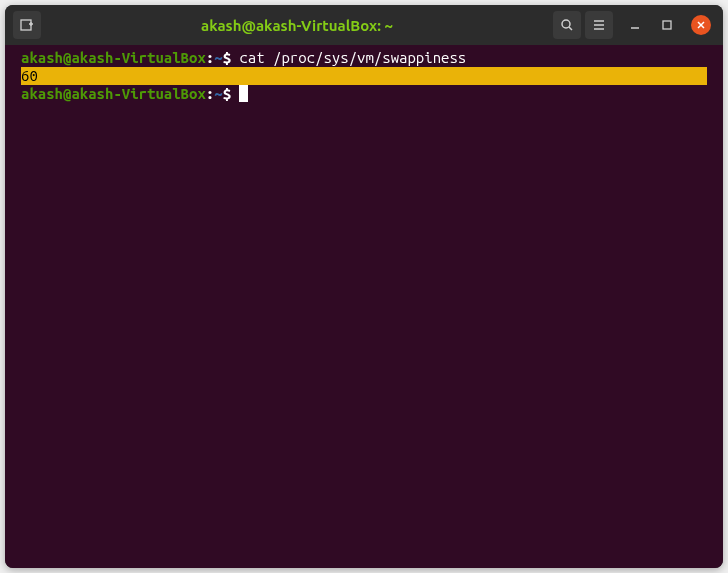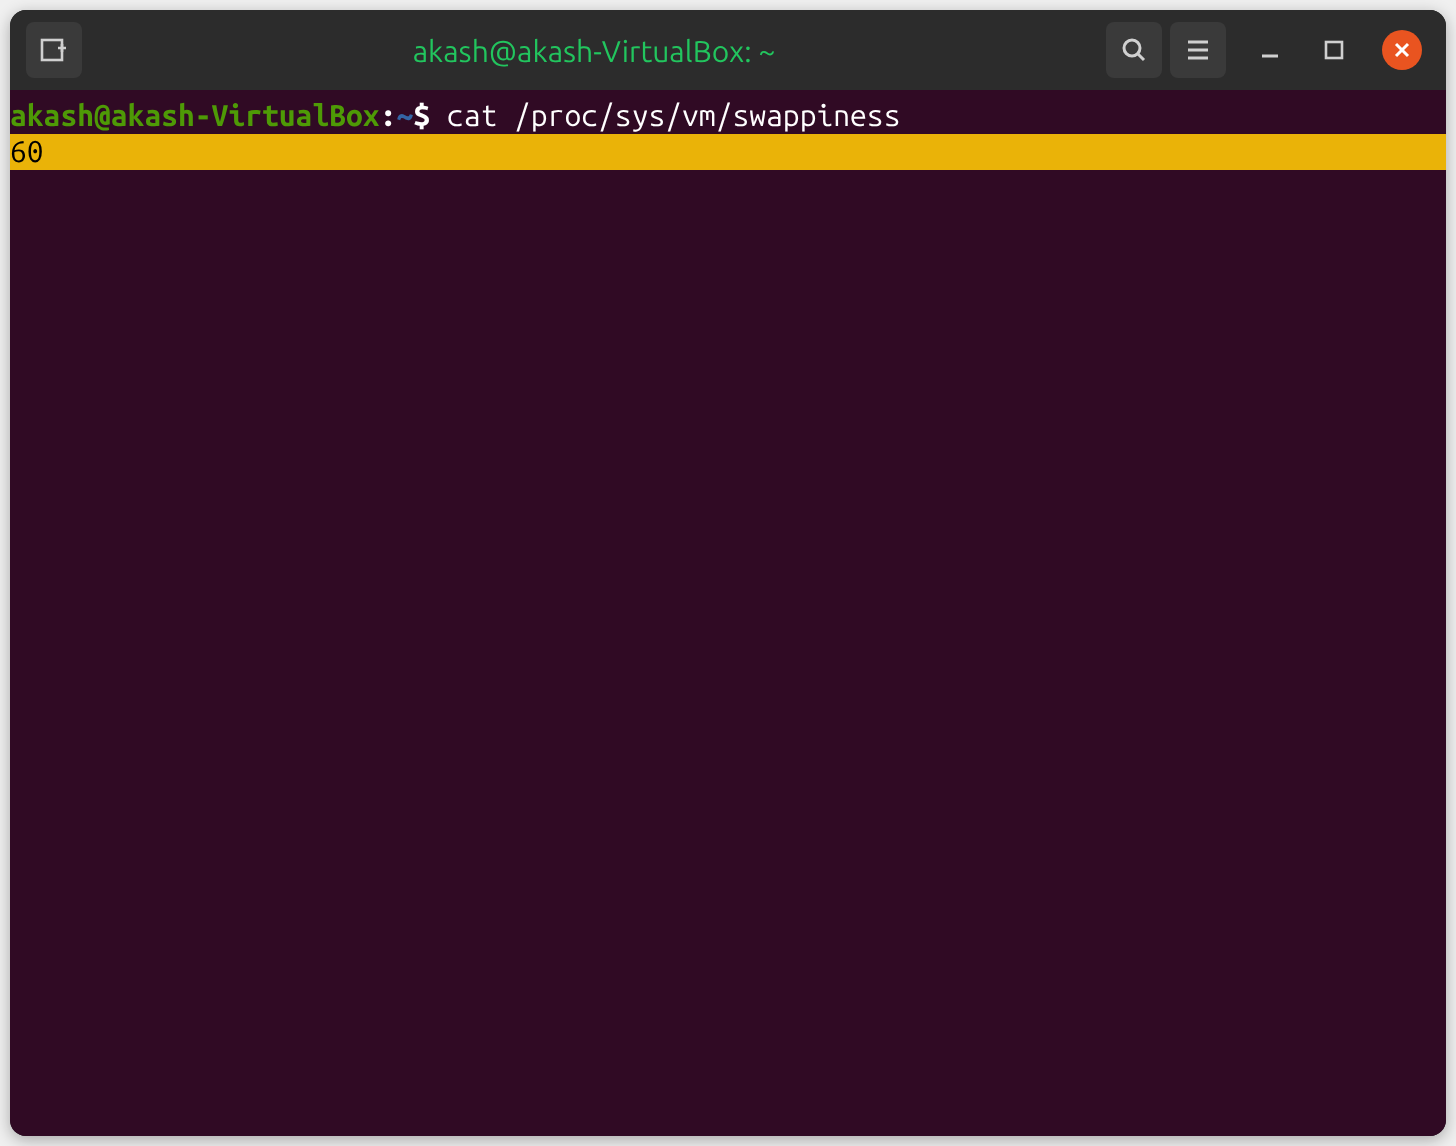--- a/index.html
+++ b/index.html
@@ -39,24 +39,24 @@
       align-items: center;
       justify-content: center;
       color: #d0d0d0;
     }
     .titlebar-btn.dark {
       background: #3a3a3a;
     }
     .window-title {
       flex: 1;
       text-align: center;
-      color: #22c55e;
+      color: #84cc16;
       font-family: "Ubuntu", sans-serif;
       font-size: 15px;
-      font-weight: 400;
+      font-weight: 700;
     }
     .window-controls {
       display: flex;
       gap: 16px;
       align-items: center;
       margin-left: 10px;
       margin-right: 4px;
     }
     .wc-btn {
       width: 16px;
@@ -72,21 +72,21 @@
       border-radius: 50%;
       background: #e95420;
       display: flex;
       align-items: center;
       justify-content: center;
       color: #fff;
     }
     .terminal-body {
       background: #300a24;
       height: calc(100% - 40px);
-      padding: 4px 0;
+      padding: 4px 16px;
       font-size: 15px;
       line-height: 18px;
       color: #eeeeec;
       font-family: "Ubuntu Mono", "DejaVu Sans Mono", monospace;
       letter-spacing: 0px;
     }
     .line {
       white-space: pre;
     }
     .prompt-user {
@@ -159,14 +159,15 @@
         <svg width="10" height="10" viewBox="0 0 10 10">
           <line x1="2" y1="2" x2="8" y2="8" stroke="#fff" stroke-width="1.5"></line>
           <line x1="8" y1="2" x2="2" y2="8" stroke="#fff" stroke-width="1.5"></line>
         </svg>
       </div>
     </div>
   </div>
   <div class="terminal-body">
     <div class="line"><span class="prompt-user">akash@akash-VirtualBox</span><span class="prompt-colon">:</span><span class="prompt-path">~</span><span class="prompt-colon">$</span><span class="command"> cat /proc/sys/vm/swappiness</span></div>
     <div class="line highlighted">60</div>
+    <div class="line"><span class="prompt-user">akash@akash-VirtualBox</span><span class="prompt-colon">:</span><span class="prompt-path">~</span><span class="prompt-colon">$</span><span class="command"> </span><span class="cursor"></span></div>
   </div>
 </div>
 
 </body></html>

